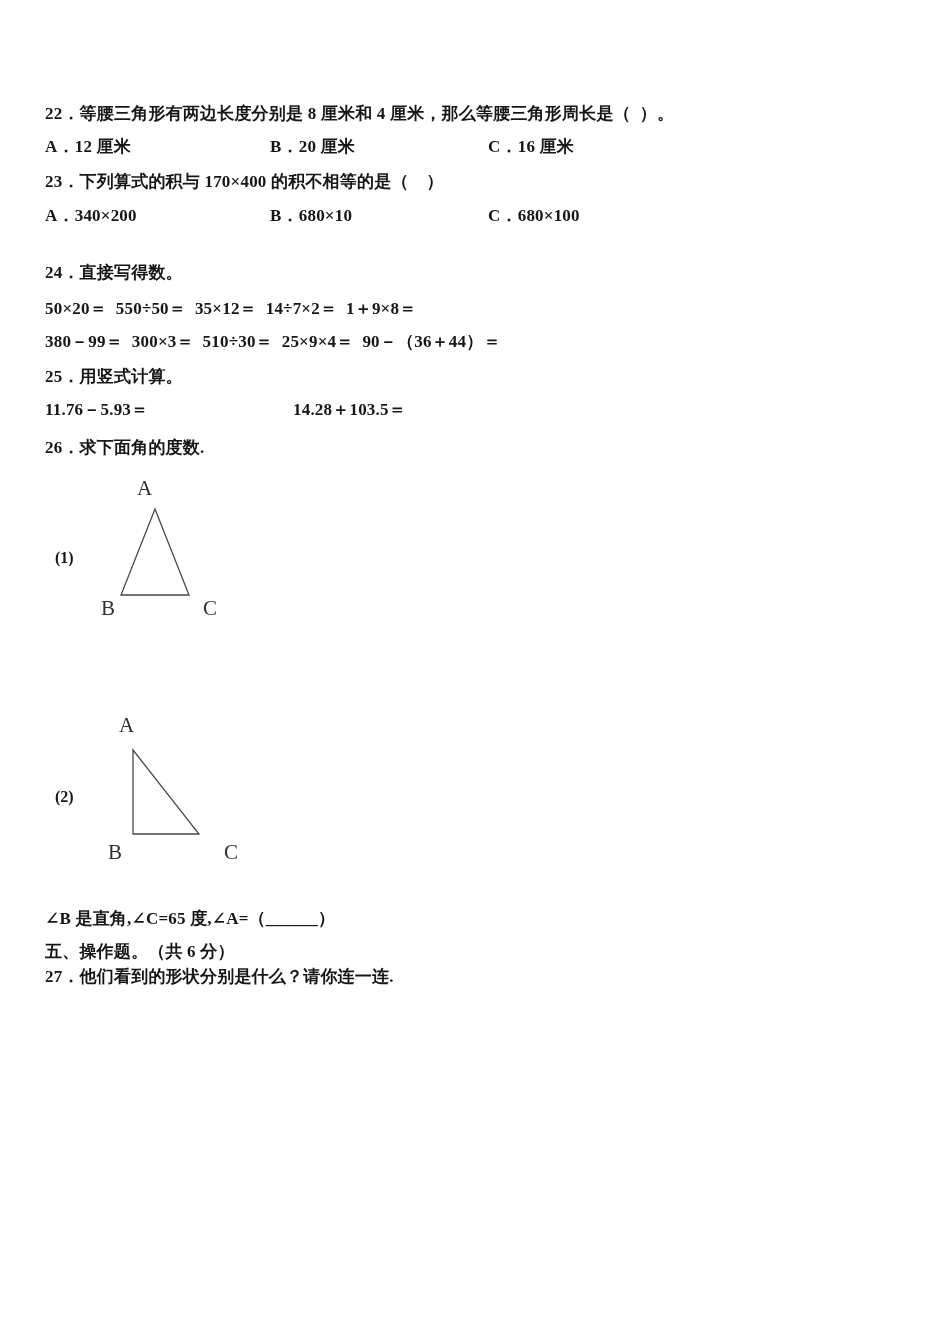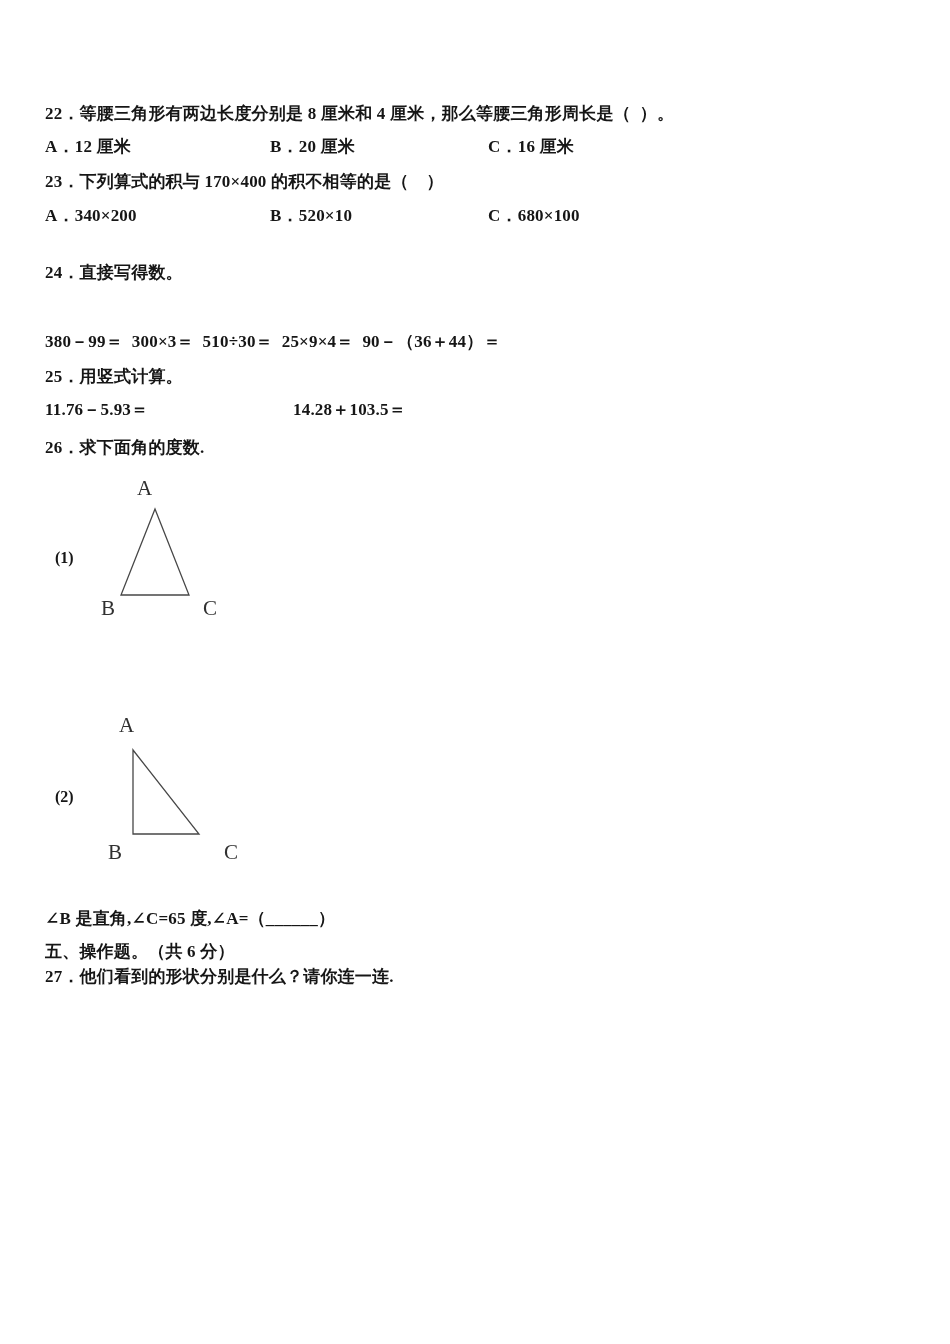--- a/index.html
+++ b/index.html
@@ -57,25 +57,26 @@
 
 <div id="page">
 
   <div class="ln" style="left:45px; top:103px;">22．等腰三角形有两边长度分别是 8 厘米和 4 厘米，那么等腰三角形周长是（  ）。</div>
   <div class="ln" style="left:45px; top:136px;">A．12 厘米</div>
   <div class="ln" style="left:270px; top:136px;">B．20 厘米</div>
   <div class="ln" style="left:488px; top:136px;">C．16 厘米</div>
 
   <div class="ln" style="left:45px; top:171px;">23．下列算式的积与 170×400 的积不相等的是（    ）</div>
   <div class="ln" style="left:45px; top:205px;">A．340×200</div>
-  <div class="ln" style="left:270px; top:205px;">B．520×10</div>
+  <div class="ln" style="left:270px; top:205px;">B．680×10</div>
   <div class="ln" style="left:488px; top:205px;">C．680×100</div>
 
 
   <div class="ln" style="left:45px; top:262px;">24．直接写得数。</div>
+  <div class="ln" style="left:45px; top:298px;">50×20＝  550÷50＝  35×12＝  14÷7×2＝  1＋9×8＝</div>
   <div class="ln" style="left:45px; top:331px;">380－99＝  300×3＝  510÷30＝  25×9×4＝  90－（36＋44）＝</div>
 
   <div class="ln" style="left:45px; top:366px;">25．用竖式计算。</div>
   <div class="ln" style="left:45px; top:399px;">11.76－5.93＝</div>
   <div class="ln" style="left:293px; top:399px;">14.28＋103.5＝</div>
 
   <div class="ln" style="left:45px; top:437px;">26．求下面角的度数.</div>
 
   <div class="figindex" style="left:55px; top:548px;">(1)</div>
   <svg class="tri" style="left:113px; top:502px;" width="84" height="98" viewBox="0 0 84 98">

